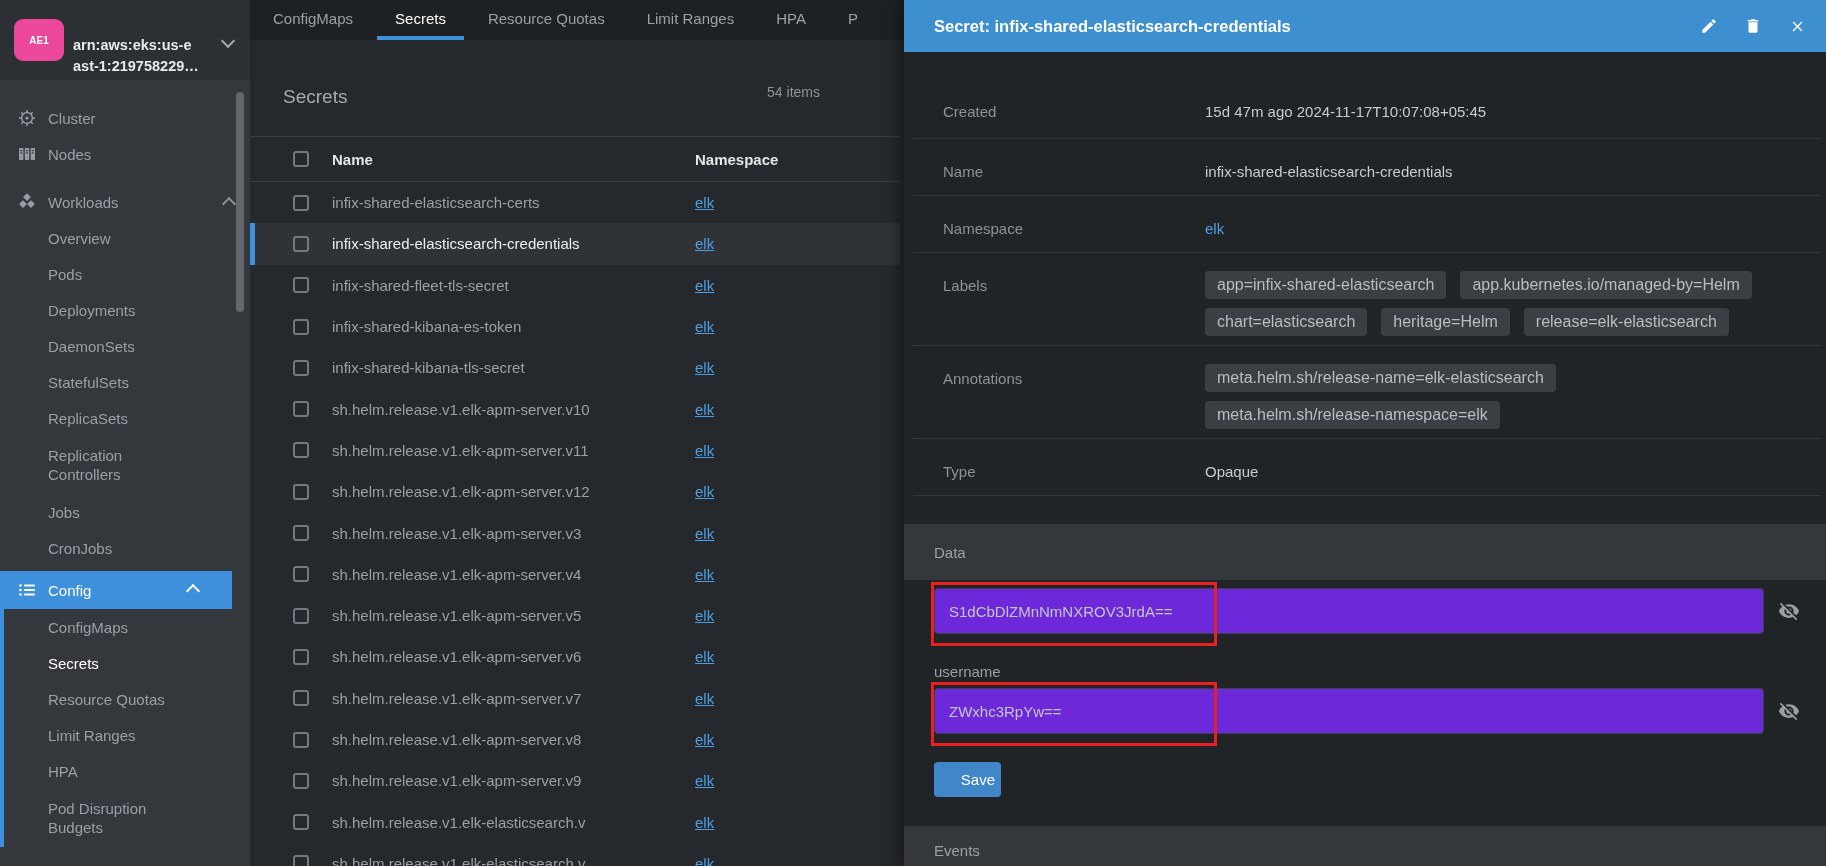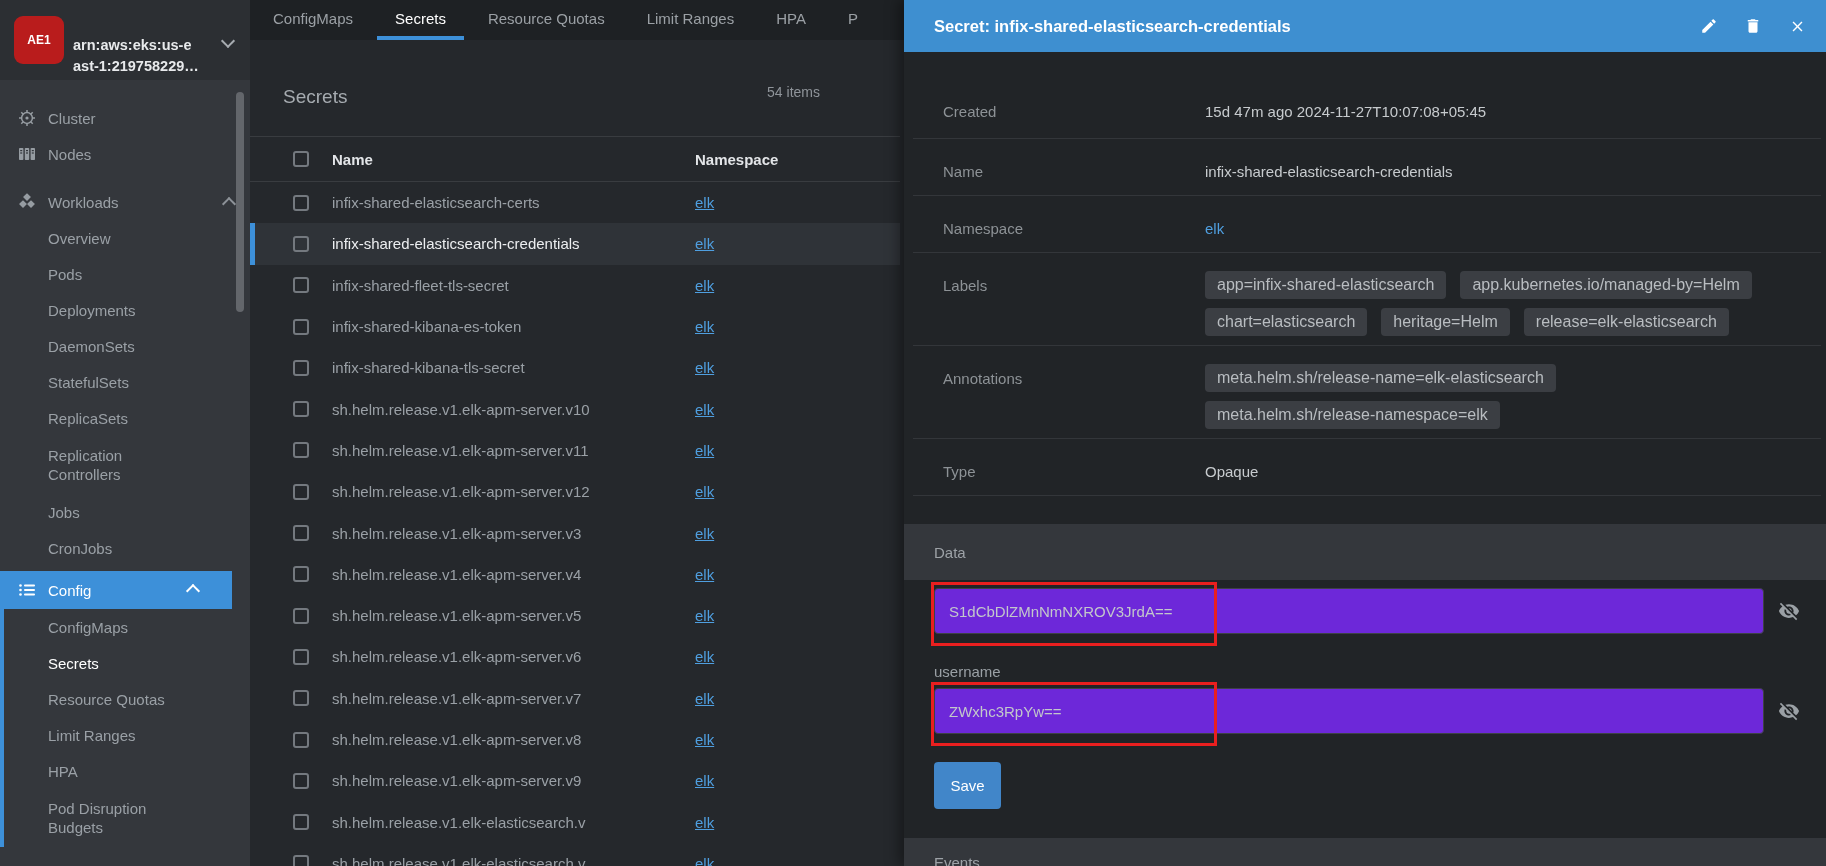--- a/index.html
+++ b/index.html
@@ -5,22 +5,22 @@
   html,body{margin:0;padding:0;}
   body{
     width:1826px;height:866px;overflow:hidden;position:relative;
     background:#25282c;
     font-family:"Liberation Sans","DejaVu Sans",sans-serif;
     -webkit-font-smoothing:antialiased;
   }
   
   .sidebar{position:absolute;left:0;top:0;width:250px;height:866px;background:#34373c;z-index:5;}
   .cluster-head{height:80px;background:#2c2f33;display:flex;align-items:center;position:relative;cursor:pointer;}
-  .badge{width:50px;height:48px;margin-left:14px;border-radius:9px;background:#b91c1c;color:#fff;
-         display:flex;align-items:center;justify-content:center;font-size:12px;font-weight:bold;flex:none;}
+  .badge{width:50px;height:42px;margin-left:14px;border-radius:9px;background:#ec4899;color:#fff;
+         display:flex;align-items:center;justify-content:center;font-size:10px;font-weight:bold;flex:none;}
   .cluster-name{margin-left:9px;width:126px;color:#e8eaec;font-size:14.5px;font-weight:bold;line-height:21px;word-break:break-all;margin-top:32px;}
   .chev{width:8px;height:8px;border-right:2px solid currentColor;border-bottom:2px solid currentColor;display:inline-block;}
   .chev-down{transform:rotate(45deg);}
   .chev-up{transform:rotate(-135deg);}
   .cluster-head .chev{position:absolute;right:17px;top:36px;color:#a7acb1;}
   .nav{padding-top:20px;}
   .item{display:flex;align-items:center;height:36px;color:#9aa0a6;font-size:15px;cursor:pointer;position:relative;}
   .item .icon{width:18px;height:18px;margin-left:18px;margin-right:12px;display:flex;align-items:center;justify-content:center;flex:none;}
   .item .lbl{white-space:pre-line;line-height:19px;}
   .item.child{padding-left:48px;height:36px;}
@@ -72,22 +72,22 @@
   .band{margin-top:28px;height:56px;background:#34373c;display:flex;align-items:center;padding:0 30px;color:#9da2a7;font-size:15px;}
   .band.events{margin-top:29px;height:60px;align-items:flex-start;padding-top:16px;box-sizing:border-box;}
   .entry{padding:0 30px;}
   .entry-key{margin-top:29px;color:#9aa0a5;font-size:15px;}
   .entry:nth-of-type(2) .entry-key{margin-top:24px;}
   .input-wrap{position:relative;margin-top:8px;display:flex;align-items:center;}
   .secret-input{flex:1;height:46px;background:#6d28d9;border:1px solid #3e4146;border-radius:4px;color:#c3c7cb;
                 font-size:15px;padding:0 14px;outline:none;box-sizing:border-box;font-family:"Liberation Sans","DejaVu Sans",sans-serif;}
   .red-box{position:absolute;left:-3px;top:-6px;width:280px;height:58px;border:3px solid #ea1f1f;pointer-events:none;z-index:3;}
   .eye{width:22px;height:22px;margin-left:14px;cursor:pointer;flex:none;display:flex;align-items:center;justify-content:center;}
-  .save{margin:28px 0 0 30px;width:67px;height:47px;background:#4186c9;border:none;border-radius:4px;color:#fff;
-        font-size:15px;cursor:pointer;font-family:"Liberation Sans","DejaVu Sans",sans-serif;}
+  .save{margin:28px 0 0 30px;width:67px;height:35px;background:#4186c9;border:none;border-radius:4px;color:#fff;
+        font-size:15px;cursor:pointer;font-family:"Liberation Sans","DejaVu Sans",sans-serif;text-align:right;}
 </style>
 </head>
 <body>
 
 <aside class="sidebar">
   <div class="cluster-head">
     <div class="badge">AE1</div>
     <div class="cluster-name">arn:aws:eks:us-east-1:219758229…</div>
     <span class="chev chev-down"></span>
   </div>
@@ -338,21 +338,21 @@
       <span class="hicon">
         <svg width="17" height="17" viewBox="0 0 24 24">
             <path fill="#fff" d="M19 6.41L17.59 5 12 10.59 6.41 5 5 6.41 10.59 12 5 17.59 6.41 19 12 13.41 17.59 19 19 17.59 13.41 12z"></path>
           </svg>
       </span>
     </span>
   </header>
   <div class="drawer-body">
     <div class="kv first">
       <span class="k">Created</span>
-      <span class="v">15d 47m ago 2024-11-27T10:07:08+05:45</span>
+      <span class="v">15d 47m ago 2024-11-17T10:07:08+05:45</span>
     </div>
     <div class="kv">
       <span class="k">Name</span>
       <span class="v">infix-shared-elasticsearch-credentials</span>
     </div>
     <div class="kv">
       <span class="k">Namespace</span>
       <a class="v link">elk</a>
     </div>
     <div class="kv chips">

